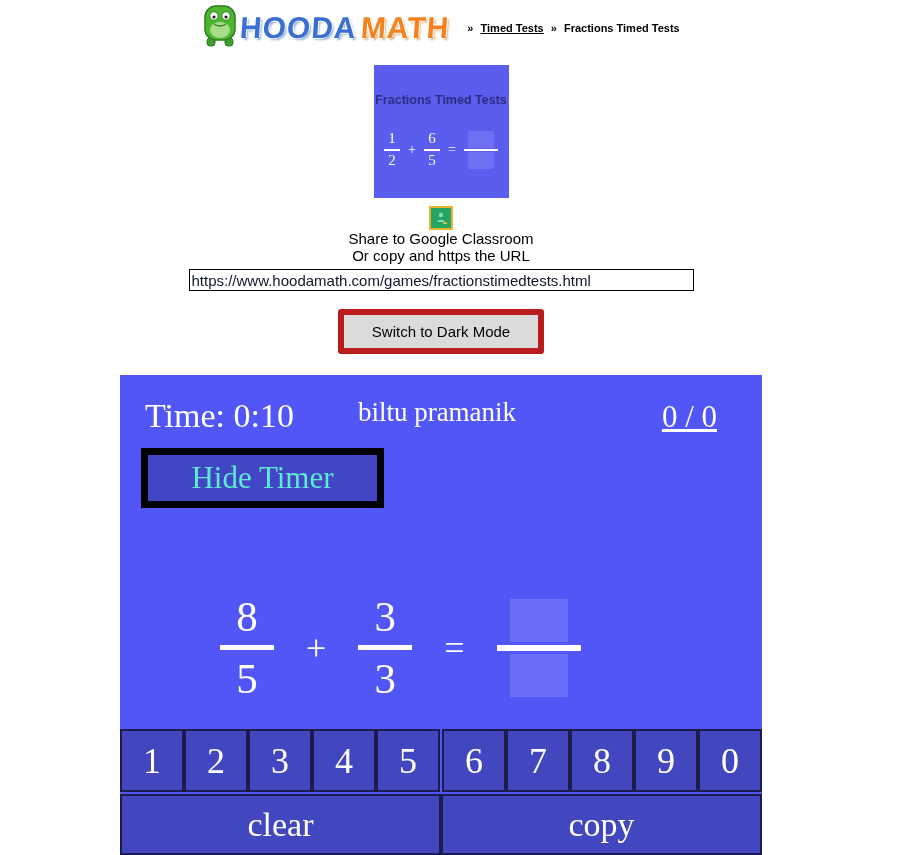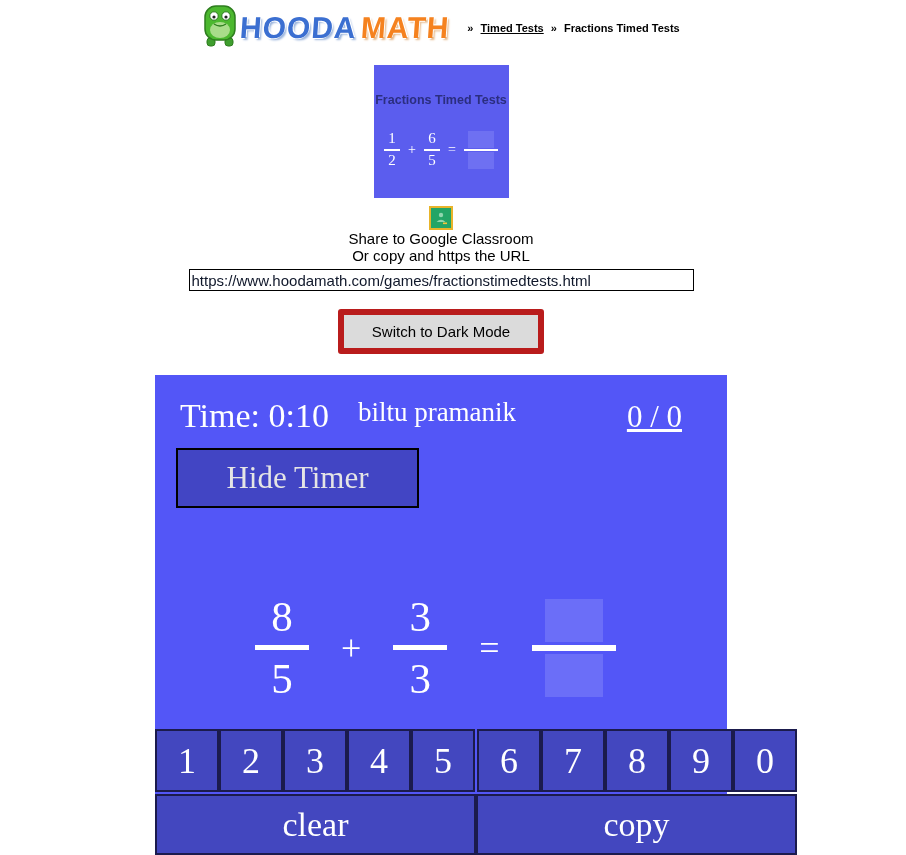--- a/index.html
+++ b/index.html
@@ -35,27 +35,27 @@
   .classroom-btn { width:24px; height:24px; margin:8px auto 0 auto; background:#23a566;
                    border:2px solid #e8b42a; display:flex; align-items:center; justify-content:center; cursor:pointer; }
   .share-line { font-size:15px; color:#000; line-height:17px; }
   .url-input { display:block; width:505px; height:22px; margin:5px auto 0 auto; border:1px solid #000;
                font-size:15px; padding:0 2px; color:#0f172a; font-family:Liberation Sans, sans-serif; }
   .dark-btn { margin-top:18px; padding:8px 28px; font-size:15px; color:#000; background:#dbdbdb;
               border:6px solid #b91c1c; border-radius:3px; cursor:pointer;
               font-family:"Liberation Sans","DejaVu Sans",sans-serif; }
 
   
-  .game { position:relative; width:572px; height:480px; margin:21px auto 0 auto; background:#5356f7;
+  .game { position:relative; width:642px; height:480px; margin:21px auto 0 auto; background:#5356f7;
           font-family:"Liberation Serif","DejaVu Serif",serif; color:#fff; text-align:left; }
   .timer-text { position:absolute; left:25px; top:22px; font-size:34px; }
   .player-name { position:absolute; left:0; right:8px; top:22px; text-align:center; font-size:27px; }
   .score-text { position:absolute; right:45px; top:24px; font-size:31px;text-decoration:underline; }
   .hide-timer { position:absolute; left:21px; top:73px; width:243px; height:60px; background:#4245c4;
-                border:2px solid #000000; color:#e5e5e5; font-size:31px; cursor:pointer;
+                border:7px solid #000000; color:#5eead4; font-size:31px; cursor:pointer;
                 font-family:"Liberation Serif","DejaVu Serif",serif; }
   .problem { position:absolute; left:100px; top:200px; height:145px; display:flex; align-items:center; }
   .frac { display:flex; flex-direction:column; align-items:center; }
   .frac .fv { font-size:43px; line-height:1.05; }
   .frac .fbar { width:54px; height:5px; background:#fff; margin:6px 0; }
   .op { font-size:36px; margin:0 32px; }
   .answer { display:flex; flex-direction:column; align-items:center; }
   .answer .abox { width:58px; height:43px; background:#6b6ef8; cursor:pointer; }
   .answer .abar { width:84px; height:6px; background:#fff; margin:3px 0; }
 

